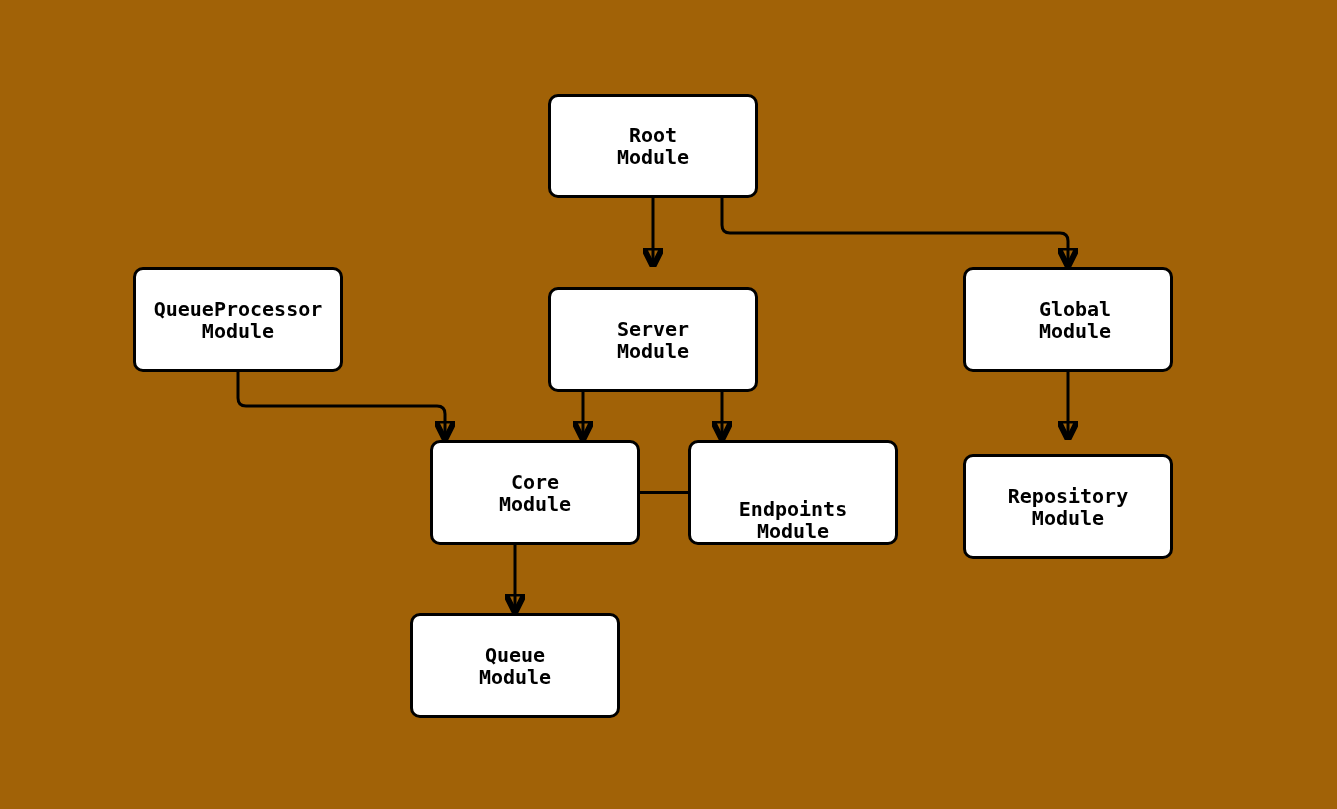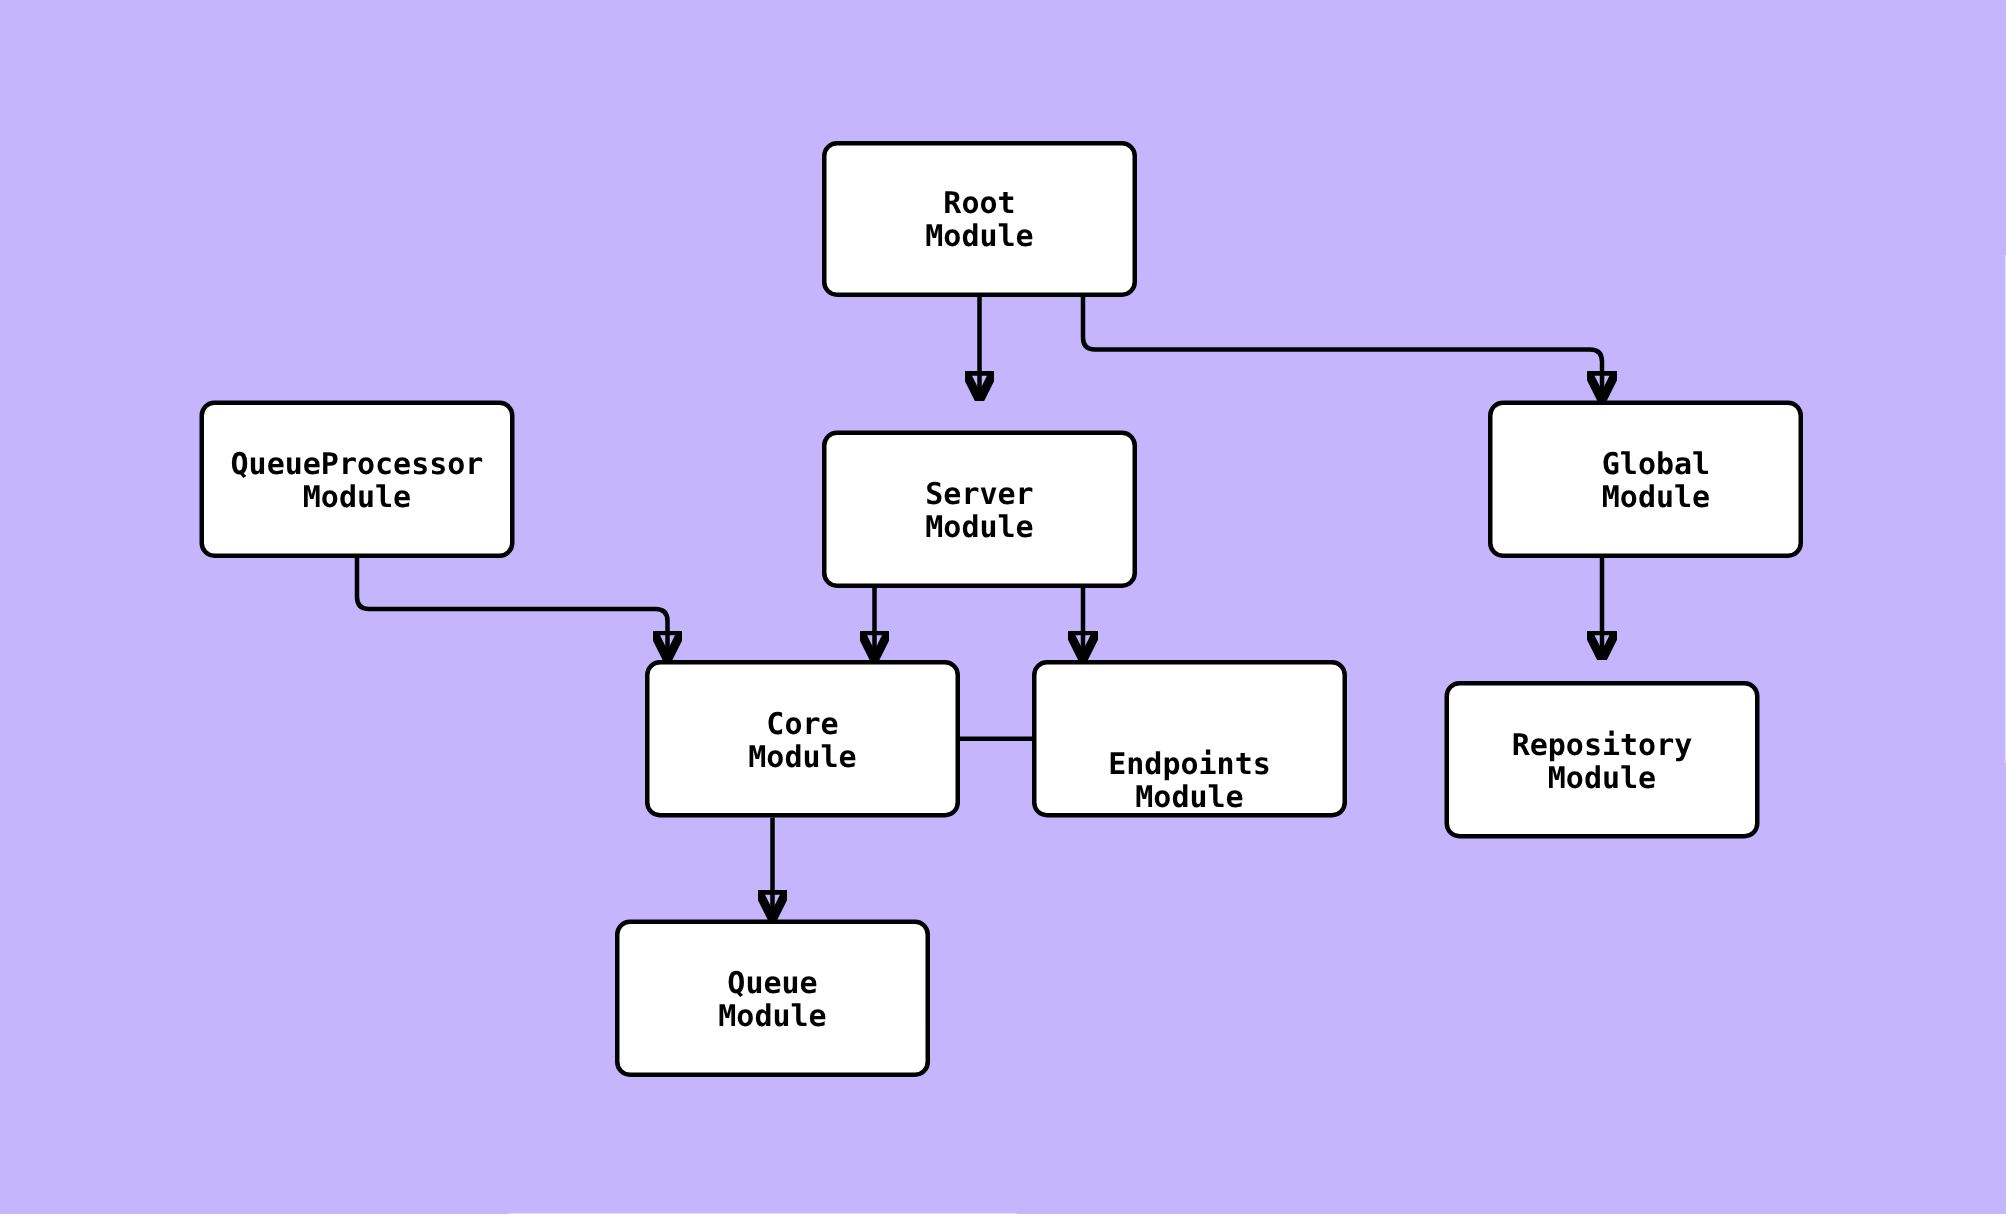--- a/index.html
+++ b/index.html
@@ -7,21 +7,21 @@
     padding: 0;
     width: 1337px;
     height: 809px;
     background: #ffffff;
     overflow: hidden;
   }
   .canvas {
     position: relative;
     width: 1337px;
     height: 809px;
-    background: #c4b5fd;
+    background: #a16207;
     font-family: "DejaVu Sans Mono", "Liberation Mono", monospace;
   }
   svg.edges {
     position: absolute;
     left: 0;
     top: 0;
     width: 1337px;
     height: 809px;
   }
   svg.edges path {
@@ -45,21 +45,21 @@
     font-weight: bold;
     font-size: 20px;
     line-height: 22px;
     color: #000000;
     text-align: center;
     white-space: pre-line;
   }
   #node-root        { left: 548px; top: 94px;  height: 104px; }
   #node-qproc       { left: 133px; top: 267px; align-items: center; }
   #node-server      { left: 548px; top: 267px; margin-top: 20px; }
-  #node-global      { left: 992px; top: 267px; padding-left: 14px; }
+  #node-global      { left: 963px; top: 267px; padding-left: 14px; }
   #node-core        { left: 410px; top: 440px; margin-left: 20px; }
   #node-endpoints   { left: 688px; top: 440px; align-items: flex-end; }
   #node-repository  { left: 963px; top: 440px; margin-top: 14px; }
   #node-queue       { left: 410px; top: 613px; }
 </style>
 </head>
 <body>
 
 <div class="canvas">
 

